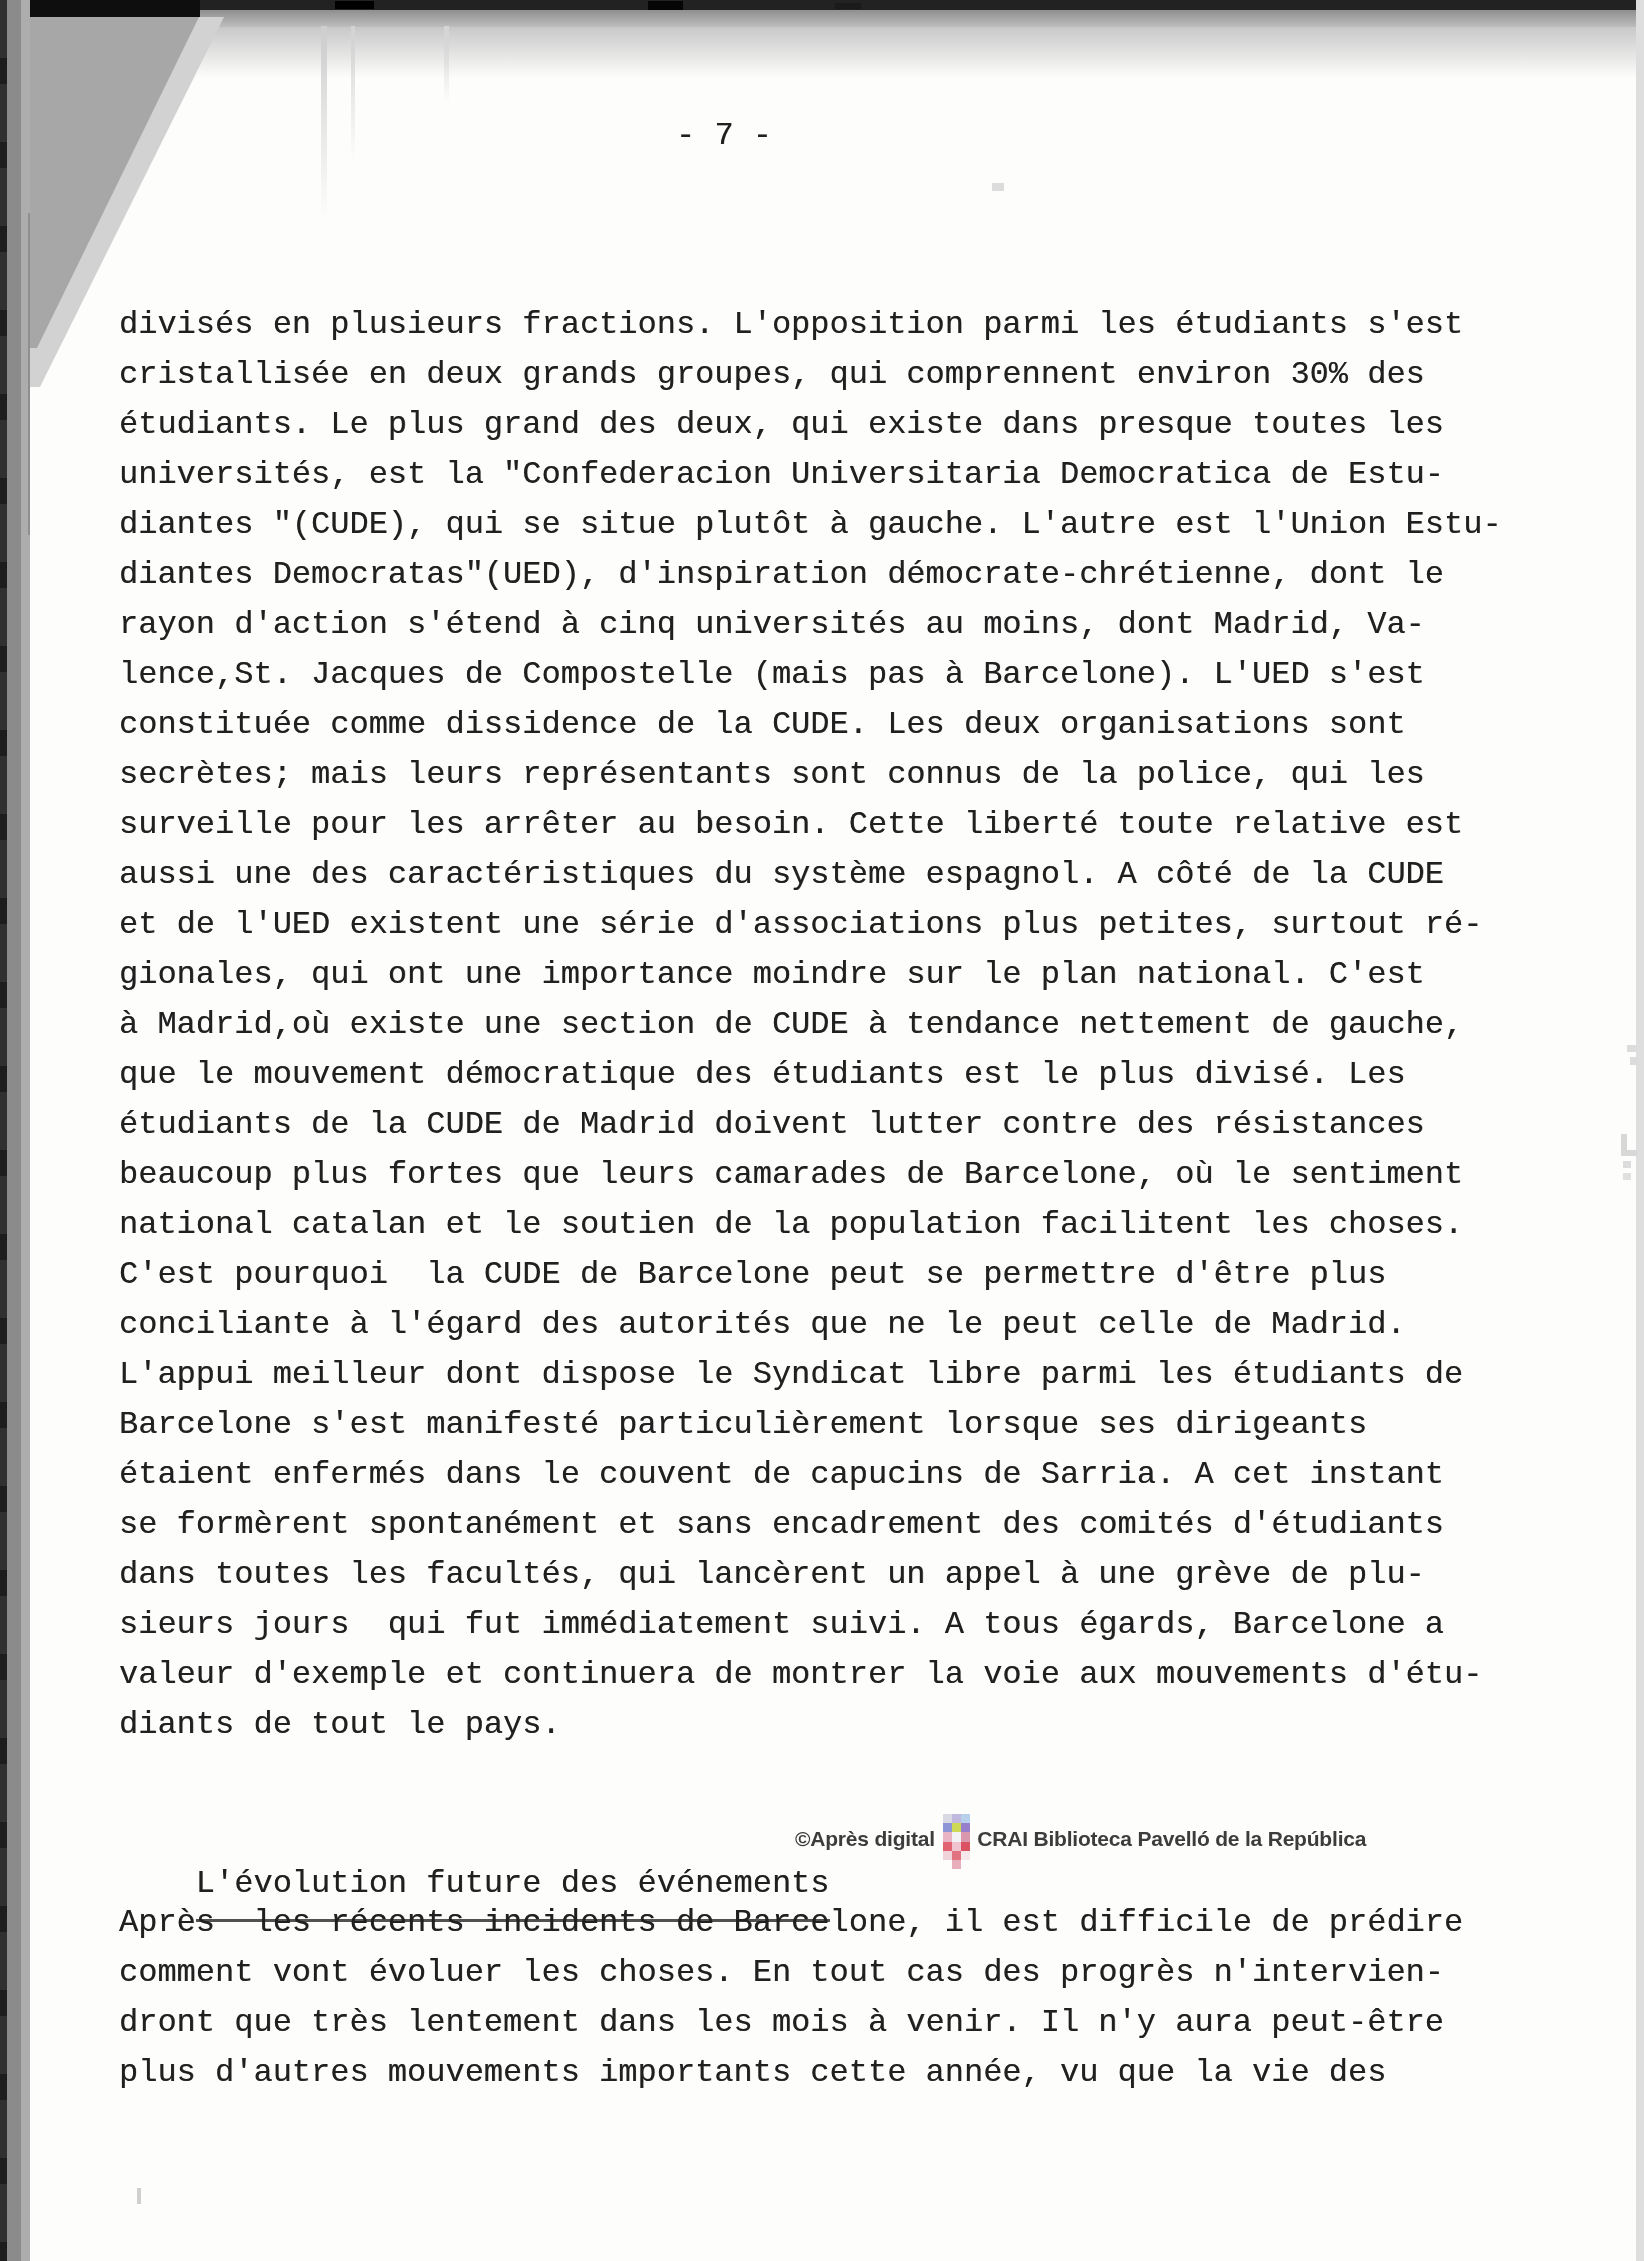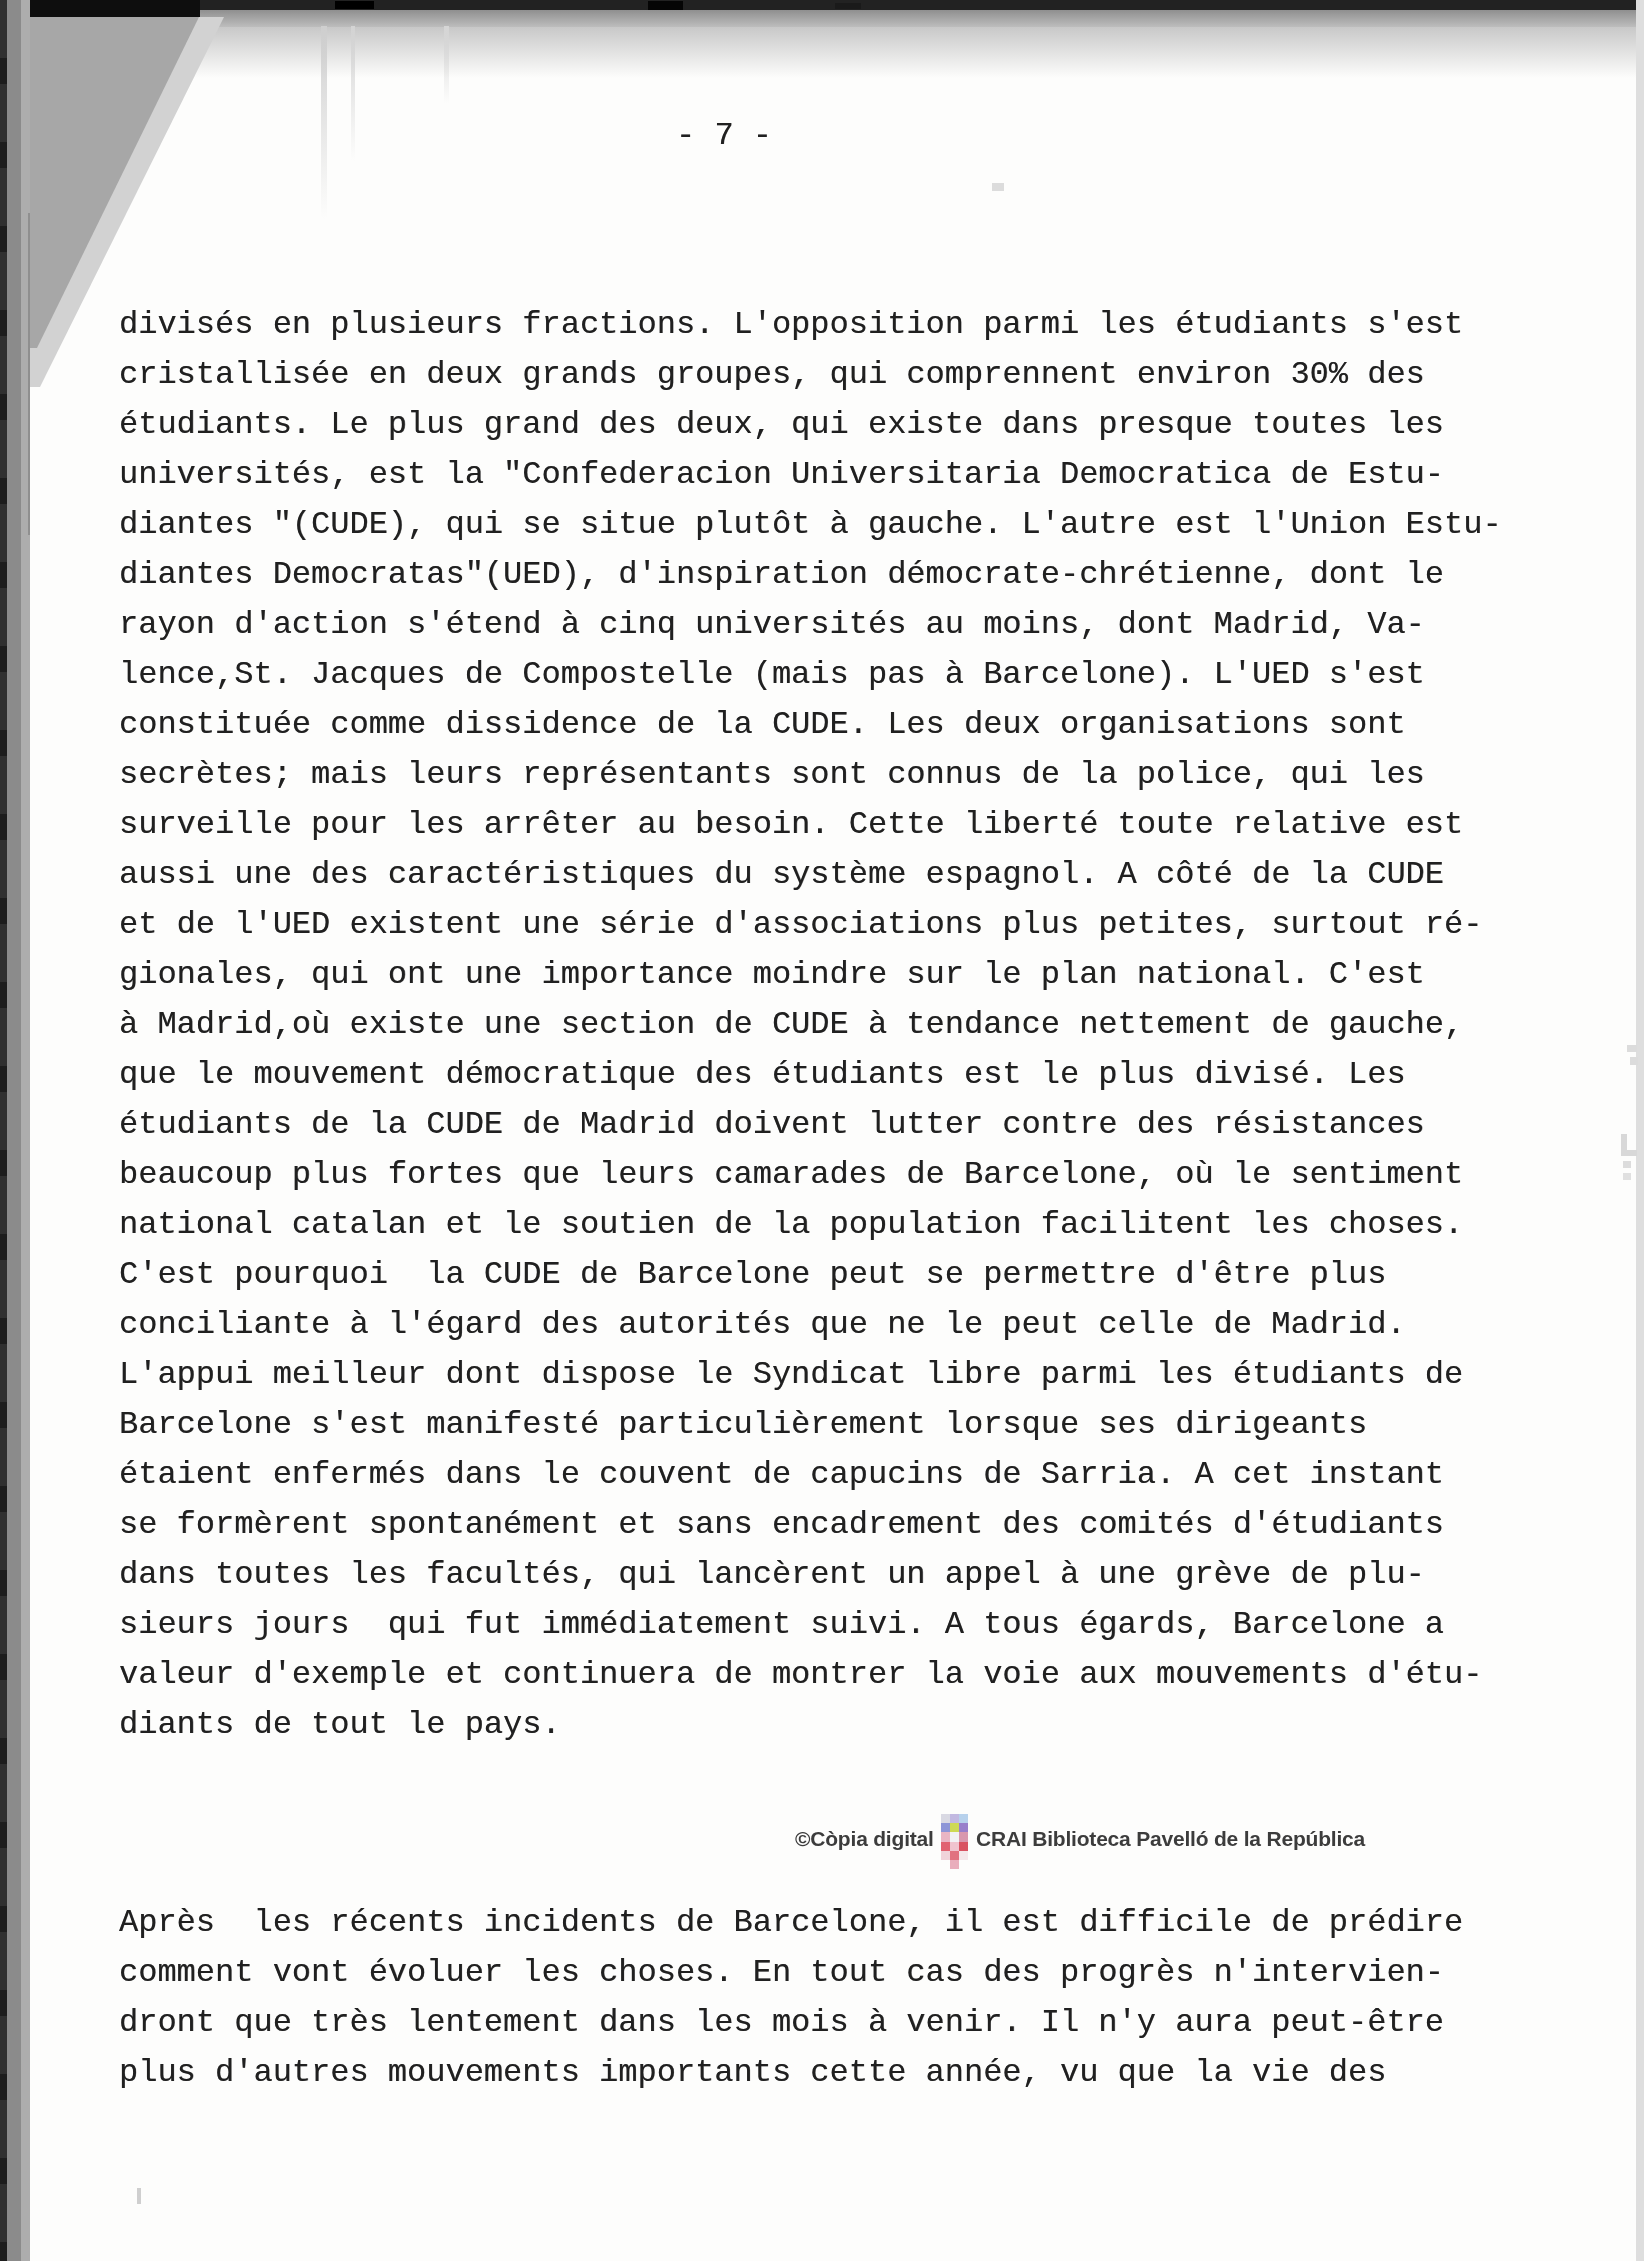--- a/index.html
+++ b/index.html
@@ -139,23 +139,26 @@
 conciliante à l'égard des autorités que ne le peut celle de Madrid.
 L'appui meilleur dont dispose le Syndicat libre parmi les étudiants de
 Barcelone s'est manifesté particulièrement lorsque ses dirigeants
 étaient enfermés dans le couvent de capucins de Sarria. A cet instant
 se formèrent spontanément et sans encadrement des comités d'étudiants
 dans toutes les facultés, qui lancèrent un appel à une grève de plu-
 sieurs jours  qui fut immédiatement suivi. A tous égards, Barcelone a
 valeur d'exemple et continuera de montrer la voie aux mouvements d'étu-
 diants de tout le pays.</div>
 
+  <div class="typewriter section-heading-wrap">
+    <span class="section-heading">L'évolution future des événements</span>
+  </div>
 
   <div class="watermark">
-    <span class="wm-prefix">©Còpia digital</span>
+    <span class="wm-prefix">©Après digital</span>
     <span class="crest">
       <i class="c1"></i>
         <i class="c2"></i>
         <i class="c3"></i>
       <i class="c4"></i>
         <i class="c5"></i>
         <i class="c6"></i>
       <i class="c7"></i>
         <i class="c8"></i>
         <i class="c9"></i>

